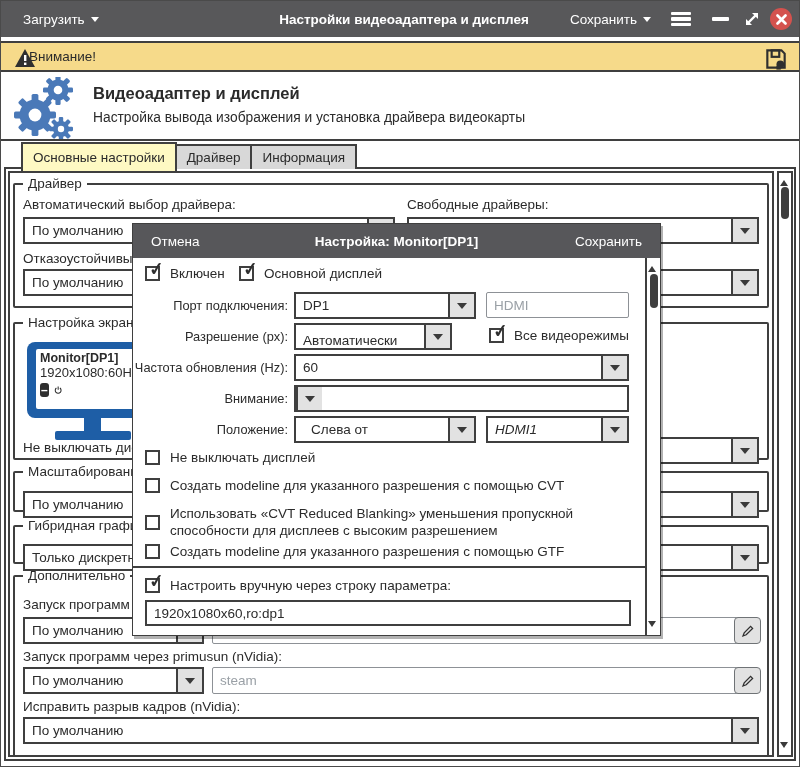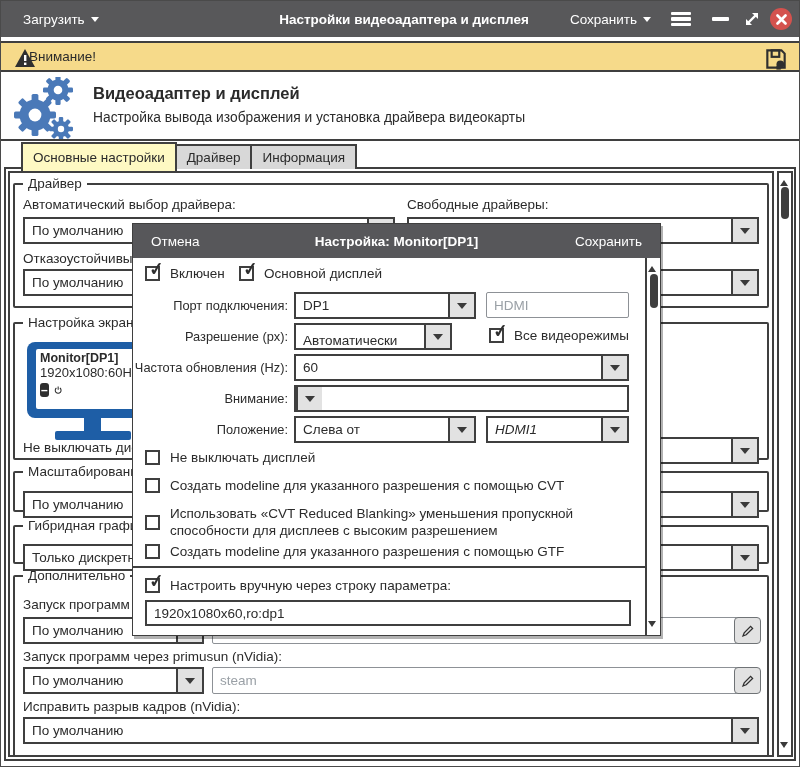--- a/index.html
+++ b/index.html
@@ -414,21 +414,21 @@
     </div>
 
     <span class="mlbl" style="right:372px;top:167px;">Внимание:</span>
     <div class="combo" style="left:161px;top:161px;width:335px;">
       <span class="cbtn">
           <i class="arr"></i>
         </span>
     </div>
 
     <span class="mlbl" style="right:372px;top:198px;">Положение:</span>
-    <div class="combo" style="left:161px;top:192px;width:182px;">
+    <div class="combo" style="left:161px;top:192px;width:182px;padding-left:8px;">
       <span class="cval">Слева от</span>
       <span class="cbtn">
           <i class="arr"></i>
         </span>
     </div>
     <div class="combo" style="left:353px;top:192px;width:143px;font-style:italic;">
       <span class="cval">HDMI1</span>
       <span class="cbtn">
           <i class="arr"></i>
         </span>

